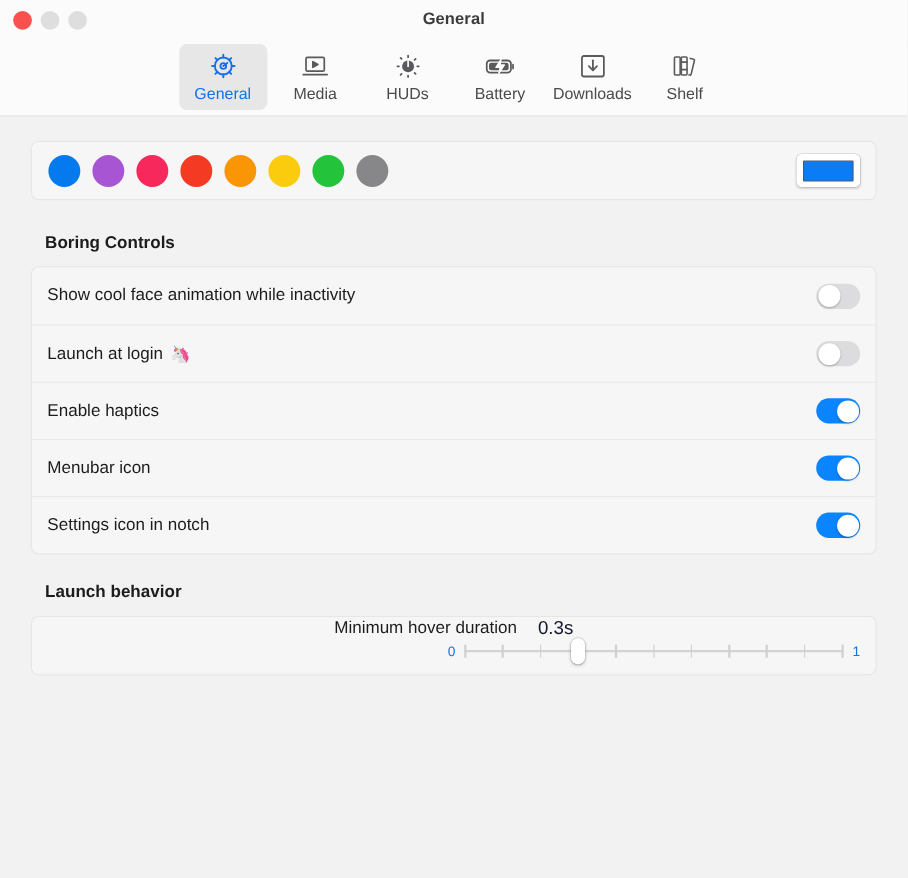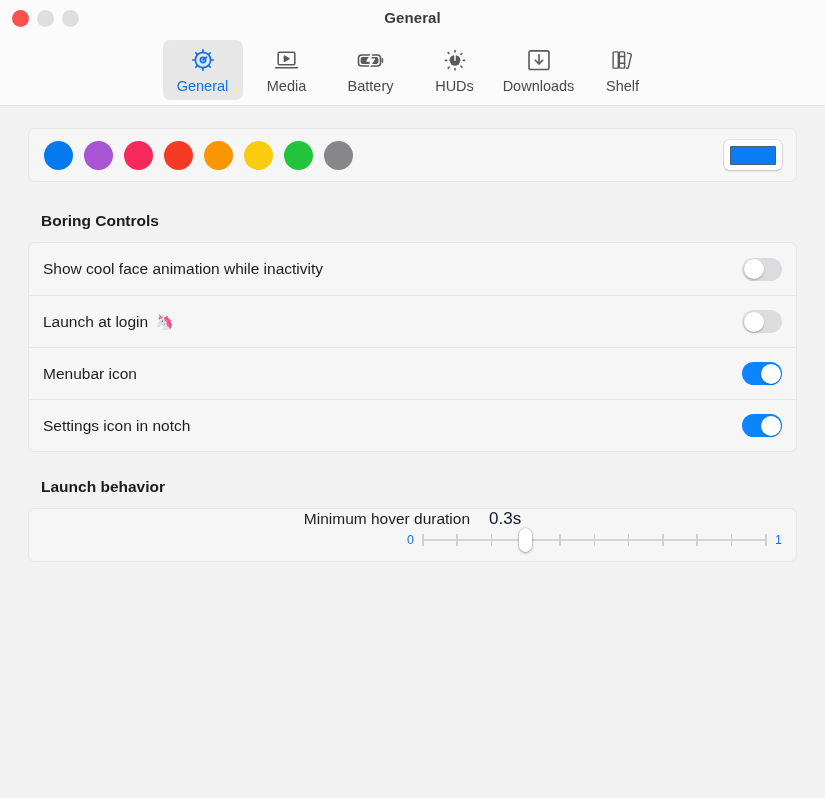--- a/index.html
+++ b/index.html
@@ -282,41 +282,41 @@
           <rect x="5" y="4.5" width="16" height="12" rx="1.2"></rect>
           <path d="M2.5 19.5h21" stroke-linecap="round"></path>
           <path d="M11 8.2v5l4.4-2.5z" fill="#5a5a5c" stroke-linejoin="round"></path>
         </svg>
       </span>
       <span class="tlabel">Media</span>
     </div>
 
     <div class="tab">
       <span class="ticon">
-        <svg width="30" height="24" viewBox="0 0 30 24" fill="none" stroke="#5a5a5c" stroke-width="1.6">
-          <rect x="2.5" y="7" width="22" height="11" rx="3"></rect>
-          <rect x="4.6" y="9.1" width="17.8" height="6.8" rx="1.8" fill="#5a5a5c" stroke="none"></rect>
-          <path d="M26.4 10.8v3.4" stroke-linecap="round"></path>
-          <path d="M15.6 5.6 10.8 13.3h3.8l-1.2 5.6 5.2-7.9h-3.9z" fill="#ffffff" stroke="#ffffff" stroke-width="1.1" stroke-linejoin="round"></path>
-        </svg>
-      </span>
-      <span class="tlabel">Battery</span>
-    </div>
-
-    <div class="tab">
-      <span class="ticon">
         <svg width="26" height="26" viewBox="0 0 24 24" fill="none" stroke="#5a5a5c" stroke-width="1.5">
           <circle cx="12" cy="12.3" r="5" fill="#5a5a5c" stroke="none"></circle>
           <path d="M12 12.3V7.6" stroke="#ffffff" stroke-width="1.4" stroke-linecap="round"></path>
           <g stroke-linecap="round" stroke-width="1.5">
             <path d="M12 3.4v1.2M12 20v1.2M20.9 12.3h-1.2M4.3 12.3H3.1M18.3 6l-.85.85M6.55 18.6l-.85.85M18.3 18.6l-.85-.85M6.55 6l-.85-.85"></path>
           </g>
         </svg>
       </span>
       <span class="tlabel">HUDs</span>
+    </div>
+
+    <div class="tab">
+      <span class="ticon">
+        <svg width="30" height="24" viewBox="0 0 30 24" fill="none" stroke="#5a5a5c" stroke-width="1.6">
+          <rect x="2.5" y="7" width="22" height="11" rx="3"></rect>
+          <rect x="4.6" y="9.1" width="17.8" height="6.8" rx="1.8" fill="#5a5a5c" stroke="none"></rect>
+          <path d="M26.4 10.8v3.4" stroke-linecap="round"></path>
+          <path d="M15.6 5.6 10.8 13.3h3.8l-1.2 5.6 5.2-7.9h-3.9z" fill="#ffffff" stroke="#ffffff" stroke-width="1.1" stroke-linejoin="round"></path>
+        </svg>
+      </span>
+      <span class="tlabel">Battery</span>
     </div>
 
     <div class="tab">
       <span class="ticon">
         <svg width="24" height="26" viewBox="0 0 22 24" fill="none" stroke="#5a5a5c" stroke-width="1.5">
           <path d="M3.4 3.6h15.2a1.6 1.6 0 0 1 1.6 1.6v14a1.6 1.6 0 0 1-1.6 1.6H3.4a1.6 1.6 0 0 1-1.6-1.6v-14a1.6 1.6 0 0 1 1.6-1.6z"></path>
           <path d="M11 7.2v8.2" stroke-linecap="round"></path>
           <path d="M7.6 12.2 11 15.6l3.4-3.4" stroke-linecap="round" stroke-linejoin="round"></path>
         </svg>
       </span>
@@ -373,20 +373,28 @@
       <div class="row">
         <div class="row-label">
           <span>Launch at login</span>
           <span class="emoji">🦄</span>
         </div>
         <div class="toggle off">
           <div class="knob"></div>
         </div>
       </div>
 
+      <div class="row">
+        <div class="row-label">
+          <span>Enable haptics</span>
+        </div>
+        <div class="toggle on">
+          <div class="knob"></div>
+        </div>
+      </div>
 
       <div class="row">
         <div class="row-label">
           <span>Menubar icon</span>
         </div>
         <div class="toggle on">
           <div class="knob"></div>
         </div>
       </div>
 

